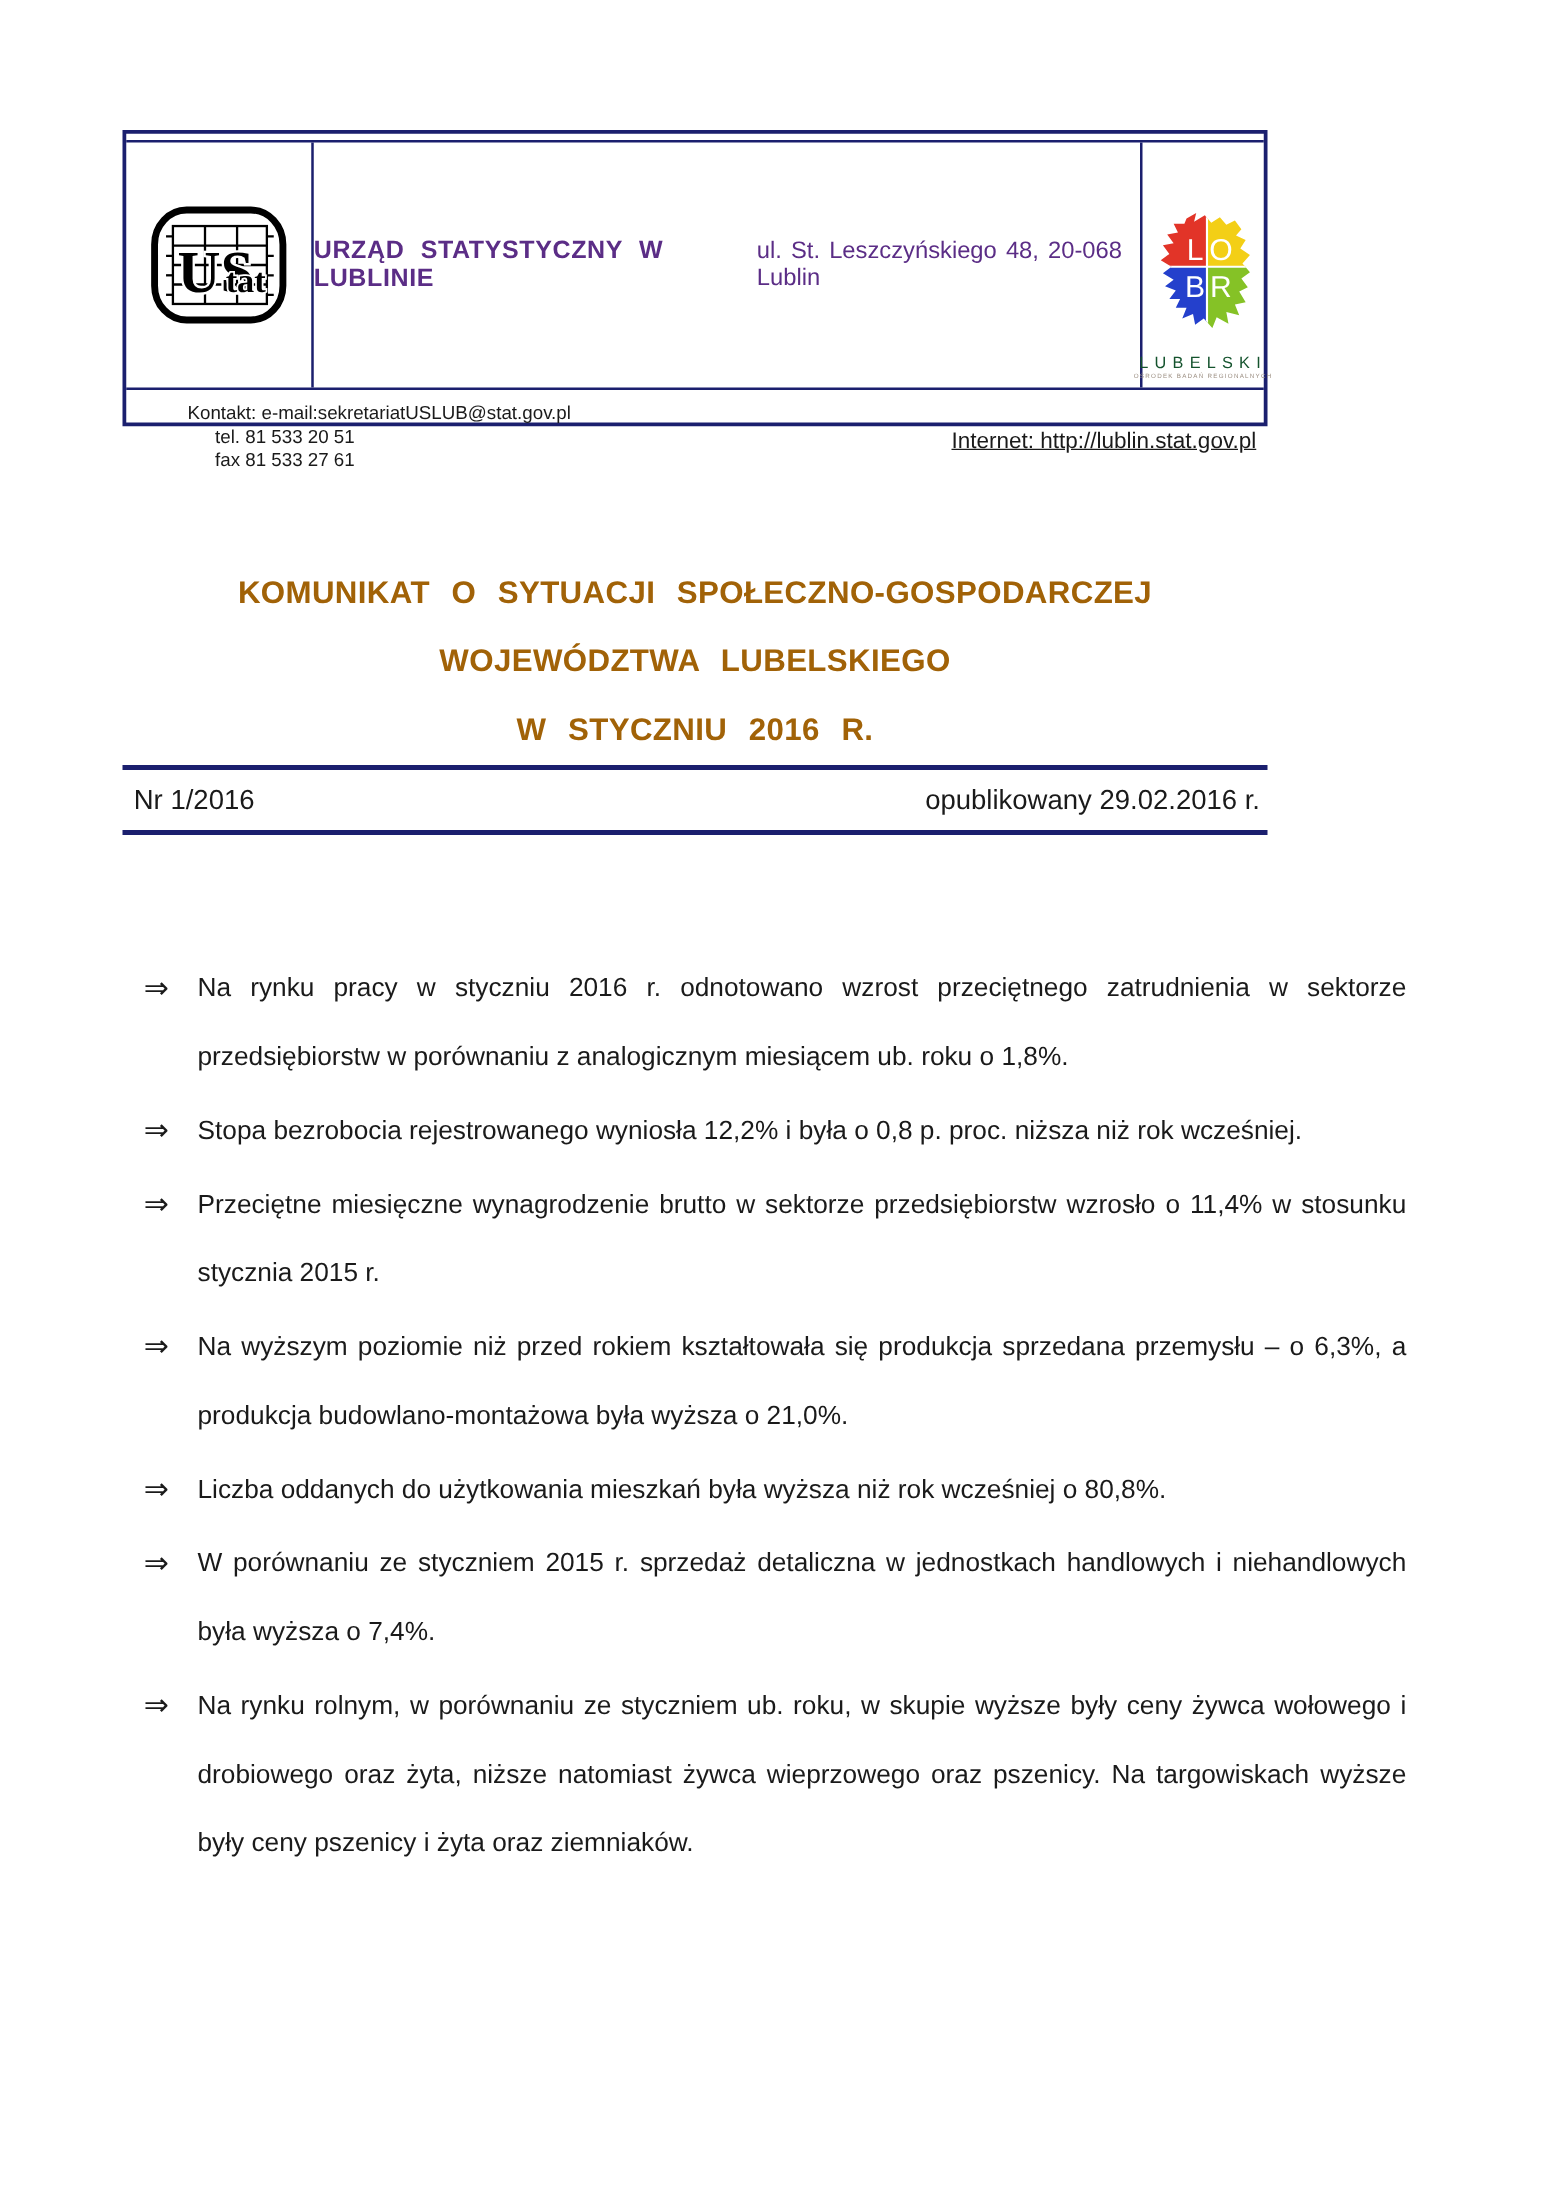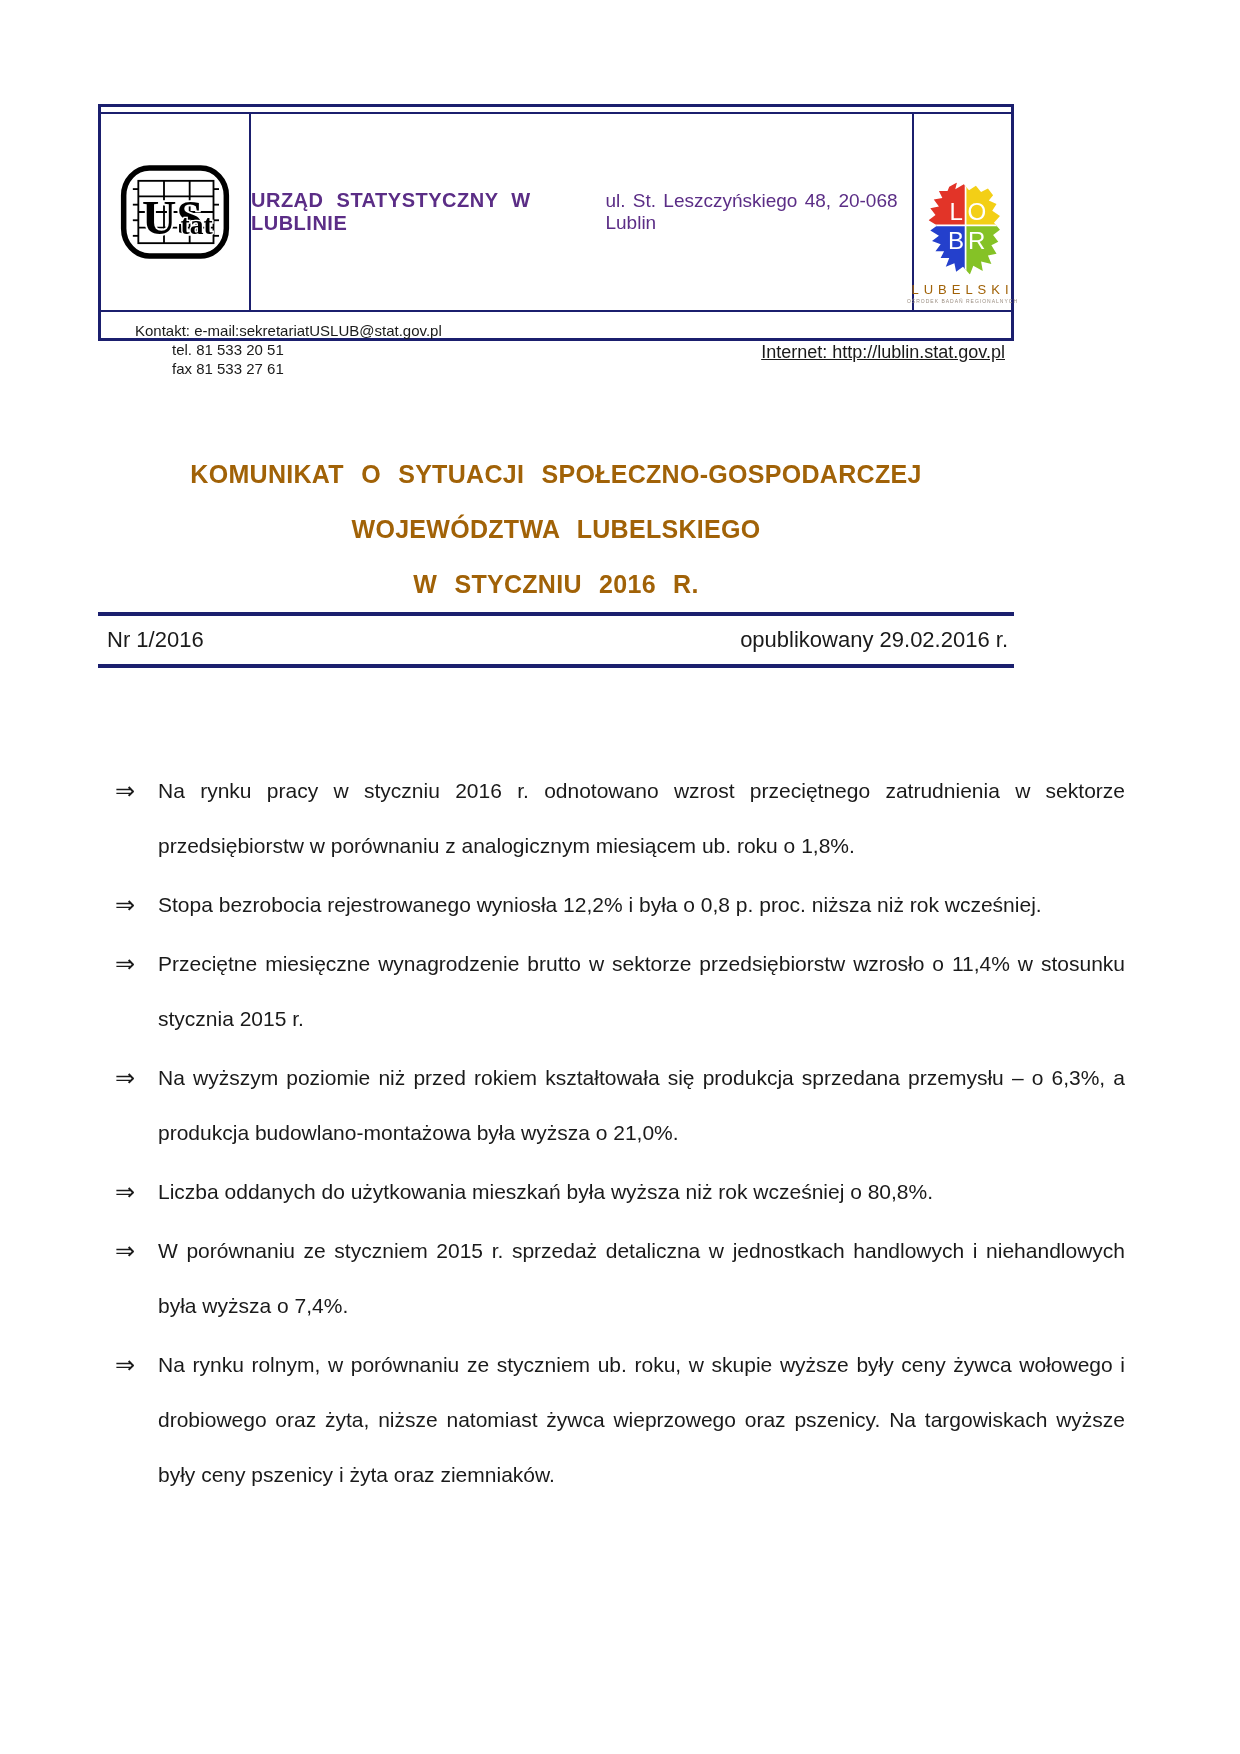--- a/index.html
+++ b/index.html
@@ -20,25 +20,25 @@
     display:grid; grid-template-columns:150px 1fr 97px;
     height:200px; margin-top:5px;
     border-top:2px solid #1b1f6e; border-bottom:2px solid #1b1f6e;
   }
   .cell{ position:relative; }
   .cell-logo{ border-right:2px solid #1b1f6e; display:flex; align-items:center; justify-content:center; }
   .cell-org{ border-right:2px solid #1b1f6e; display:flex; flex-direction:row; align-items:center; justify-content:center; gap:14px; }
   .org-name{ color:#5b2d86; font-weight:bold; font-size:20px; letter-spacing:.5px; word-spacing:7px; }
   .org-address{ color:#5b2d86; font-size:19px; word-spacing:2px; }
   .cell-lobr{ display:flex; flex-direction:column; align-items:center; justify-content:flex-end; padding-bottom:6px; overflow:visible; }
-  .lobr-name{ font-size:13px; letter-spacing:5px; color:#a16207; margin-top:2px; white-space:nowrap; }
+  .lobr-name{ font-size:13px; letter-spacing:5px; color:#14532d; margin-top:14px; white-space:nowrap; }
   .lobr-caption{ font-size:5px; letter-spacing:1px; color:#9a8d80; white-space:nowrap; margin-top:1px; }
 
   .header-row2{ position:relative; height:65px; padding-top:9px; font-size:15px; line-height:19px; }
-  .contact-left{ padding-left:34px; }
+  .contact-left{ padding-left:49px; }
   .contact-indent{ padding-left:71px; }
   .internet{ position:absolute; right:6px; top:31px; font-size:18px;text-decoration:underline; }
 
   
   .doc-title{
     position:absolute; left:98px; top:447px; width:916px;
     text-align:center; color:#a16207; font-weight:bold; font-size:25px;
     line-height:55px; word-spacing:10px; letter-spacing:.3px;
   }
   .rule{ position:absolute; left:98px; width:916px; height:4px; background:#1b1f6e; }

